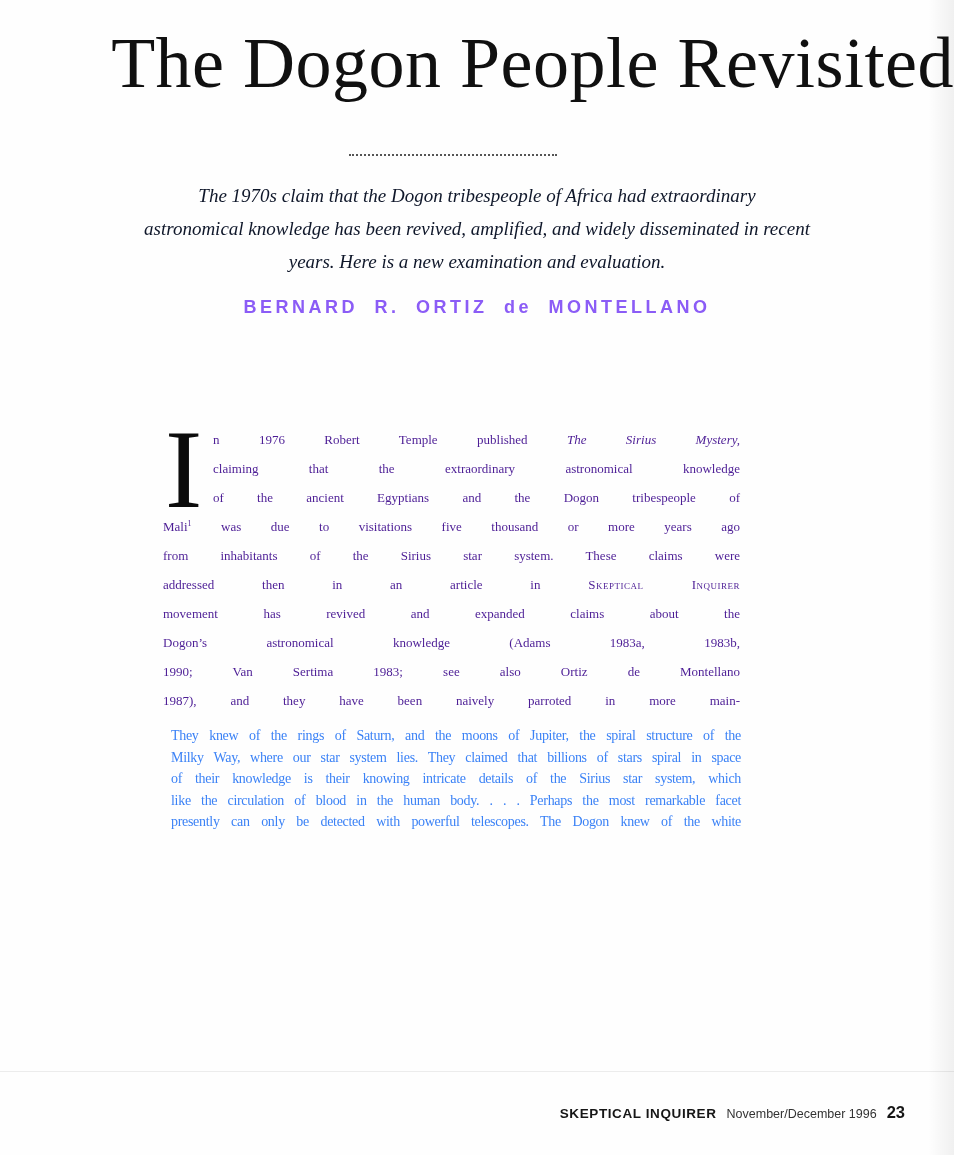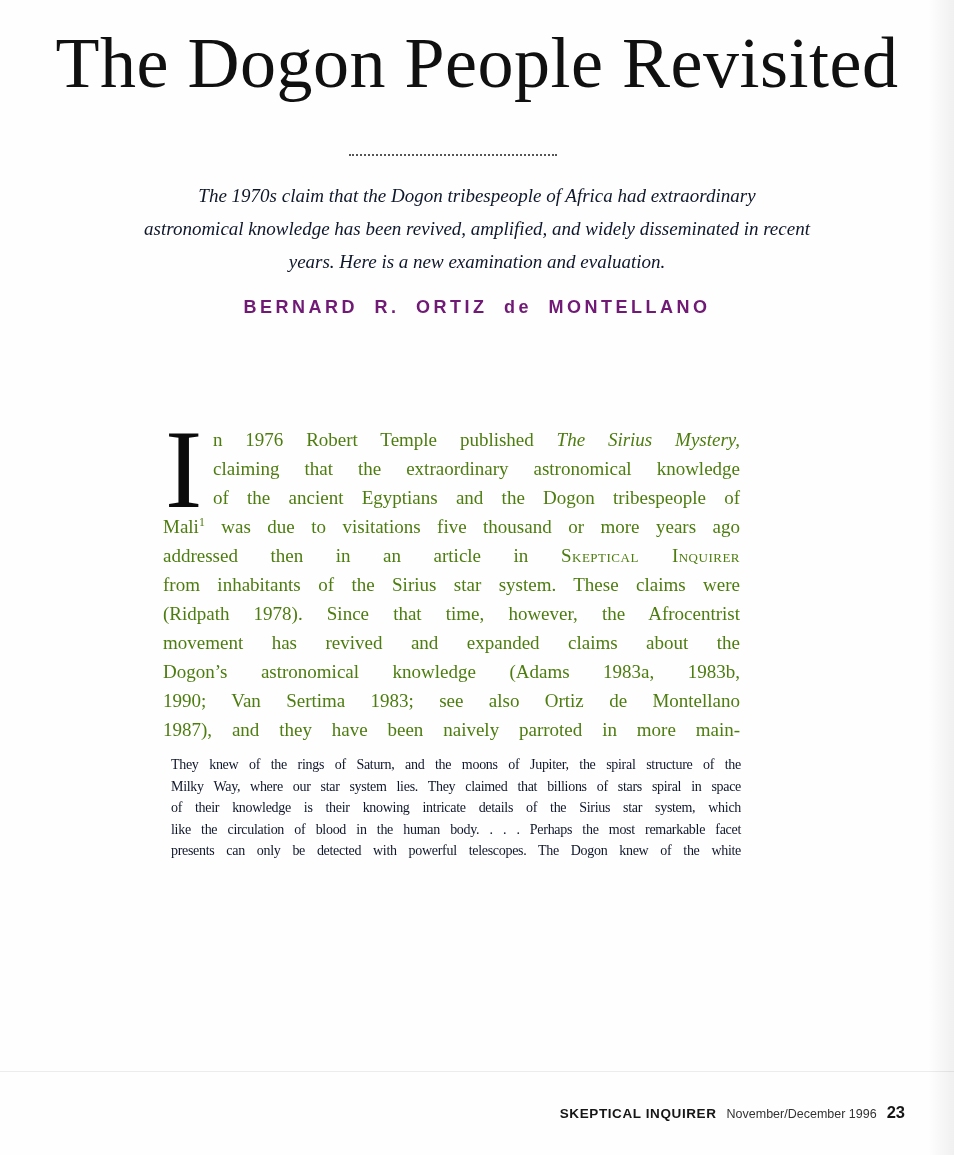--- a/index.html
+++ b/index.html
@@ -16,61 +16,61 @@
     position: absolute; top: 0; right: 0; width: 26px; height: 100%;
     background: linear-gradient(to right, rgba(0,0,0,0), rgba(0,0,0,0.055));
   }
   .scan-line {
     position: absolute; left: 0; top: 1071px; width: 100%; height: 1px;
     background: rgba(0,0,0,0.07);
   }
   
   .title {
     position: absolute; top: 22px; left: 0; width: 100%;
-    margin: 0; text-align: center;
+    margin: 0; text-align: right;
     font-family: "Liberation Serif", serif;
     font-size: 72px; font-weight: 400; color: #101010;
     white-space: nowrap; letter-spacing: 0.5px;
   }
   .dotted-rule {
     position: absolute; top: 154px; left: 349px; width: 208px; height: 0;
     border-top: 2px dotted #555;
   }
   .intro {
     position: absolute; top: 179px; left: 77px; width: 800px;
     text-align: center; font-style: italic;
     font-size: 19px; line-height: 33px; color: #0f172a;
   }
   .byline {
     position: absolute; top: 297px; left: 0; width: 100%;
     text-align: center;
     font-family: "Liberation Sans", sans-serif;
     font-weight: 700; font-size: 18px;
-    letter-spacing: 3.5px; word-spacing: 8px; color: #701a75;
+    letter-spacing: 3.5px; word-spacing: 8px; color: #8b5cf6;
   }
   
   .body-col { position: absolute; left: 163px; top: 425px; width: 577px; }
   .para { position: relative; }
   .dropcap {
     position: absolute; top: -12px; left: 2px;
     font-size: 112px; line-height: 1; color: #0c0c0c;
   }
   .pline {
-    font-size: 19px; line-height: 29px; color: #4d7c0f;
+    font-size: 13px; line-height: 29px; color: #4c1d95;
     text-align: justify; text-align-last: justify;
   }
   .pline.indent { padding-left: 50px; }
   .pline.last-line { text-align-last: left; }
   .run-italic { font-style: italic; }
   .run-sup { vertical-align: super; font-size: 62%; line-height: 0; }
   .run-smallcaps { font-variant: small-caps; letter-spacing: 0.5px; }
   
   .quote { margin-top: 10px; margin-left: 8px; width: 570px; }
   .qline {
-    font-size: 14px; line-height: 21.5px; color: #0f172a;
+    font-size: 14px; line-height: 21.5px; color: #3b82f6;
     letter-spacing: -0.3px;
     text-align: justify; text-align-last: justify;
   }
   
   .footer {
     position: absolute; top: 1103px; right: 49px;
     font-family: "Liberation Sans", sans-serif;
     display: flex; align-items: baseline; gap: 10px;
     color: #161616; white-space: nowrap;
   }
@@ -98,36 +98,35 @@
   <div class="byline">BERNARD R. ORTIZ de MONTELLANO</div>
 
   <div class="body-col">
     <div class="para">
       <span class="dropcap">I</span>
       <div class="para-lines">
           <div class="pline indent"><span>n 1976 Robert Temple published </span><span class="run-italic">The Sirius Mystery,</span></div>
           <div class="pline indent"><span>claiming that the extraordinary astronomical knowledge</span></div>
           <div class="pline indent"><span>of the ancient Egyptians and the Dogon tribespeople of</span></div>
           <div class="pline"><span>Mali</span><span class="run-sup">1</span><span> was due to visitations five thousand or more years ago</span></div>
+          <div class="pline"><span>from inhabitants of the Sirius star system. These claims were</span></div>
           <div class="pline"><span>addressed then in an article in </span><span class="run-smallcaps">Skeptical Inquirer</span></div>
-          <div class="pline"><span>from inhabitants of the Sirius star system. These claims were</span></div>
-          <div class="pline"><span>(Ridpath 1978). Since that time, however, the Afrocentrist</span></div>
           <div class="pline"><span>movement has revived and expanded claims about the</span></div>
           <div class="pline"><span>Dogon’s astronomical knowledge (Adams 1983a, 1983b,</span></div>
           <div class="pline"><span>1990; Van Sertima 1983; see also Ortiz de Montellano</span></div>
           <div class="pline"><span>1987), and they have been naively parroted in more main-</span></div>
         </div>
     </div>
 
     <div class="quote">
         <div class="qline">They knew of the rings of Saturn, and the moons of Jupiter, the spiral structure of the</div>
         <div class="qline">Milky Way, where our star system lies. They claimed that billions of stars spiral in space</div>
         <div class="qline">of their knowledge is their knowing intricate details of the Sirius star system, which</div>
         <div class="qline">like the circulation of blood in the human body. . . . Perhaps the most remarkable facet</div>
-        <div class="qline">presents can only be detected with powerful telescopes. The Dogon knew of the white</div>
+        <div class="qline">presently can only be detected with powerful telescopes. The Dogon knew of the white</div>
       </div>
   </div>
 
   <div class="footer">
     <span class="journal">SKEPTICAL INQUIRER</span>
     <span class="issue">November/December 1996</span>
     <span class="pageno">23</span>
   </div>
 </div>
 

